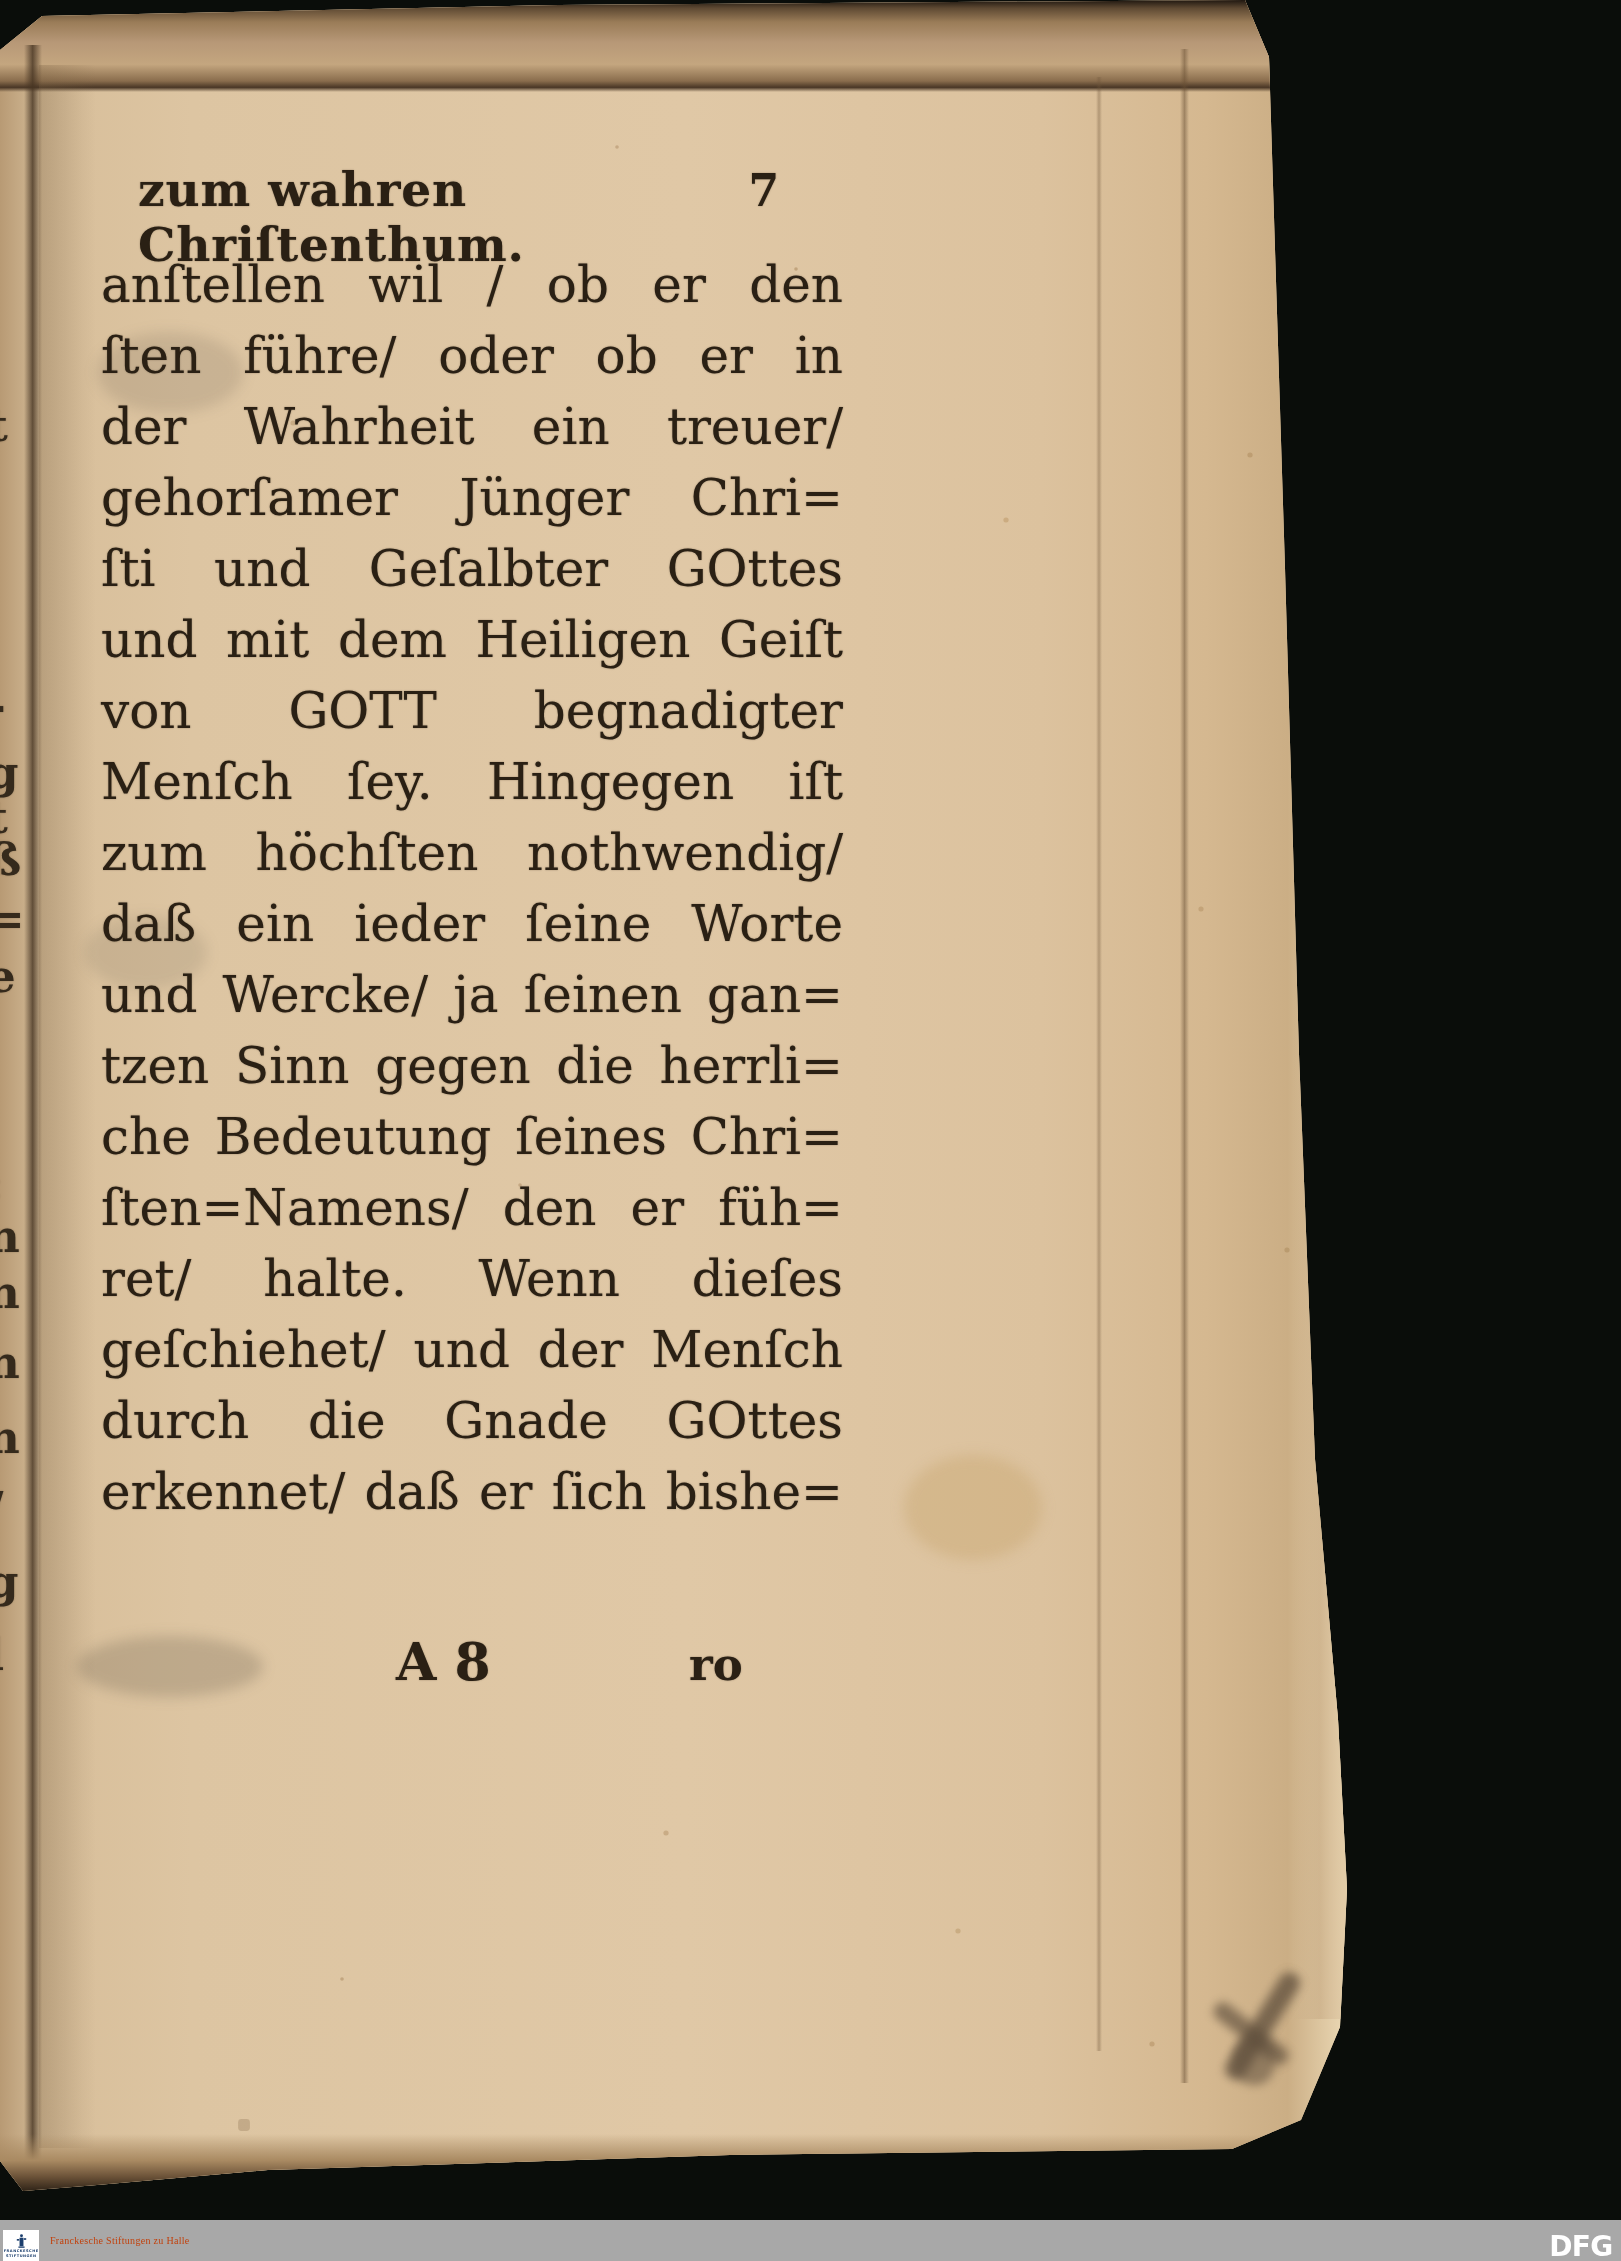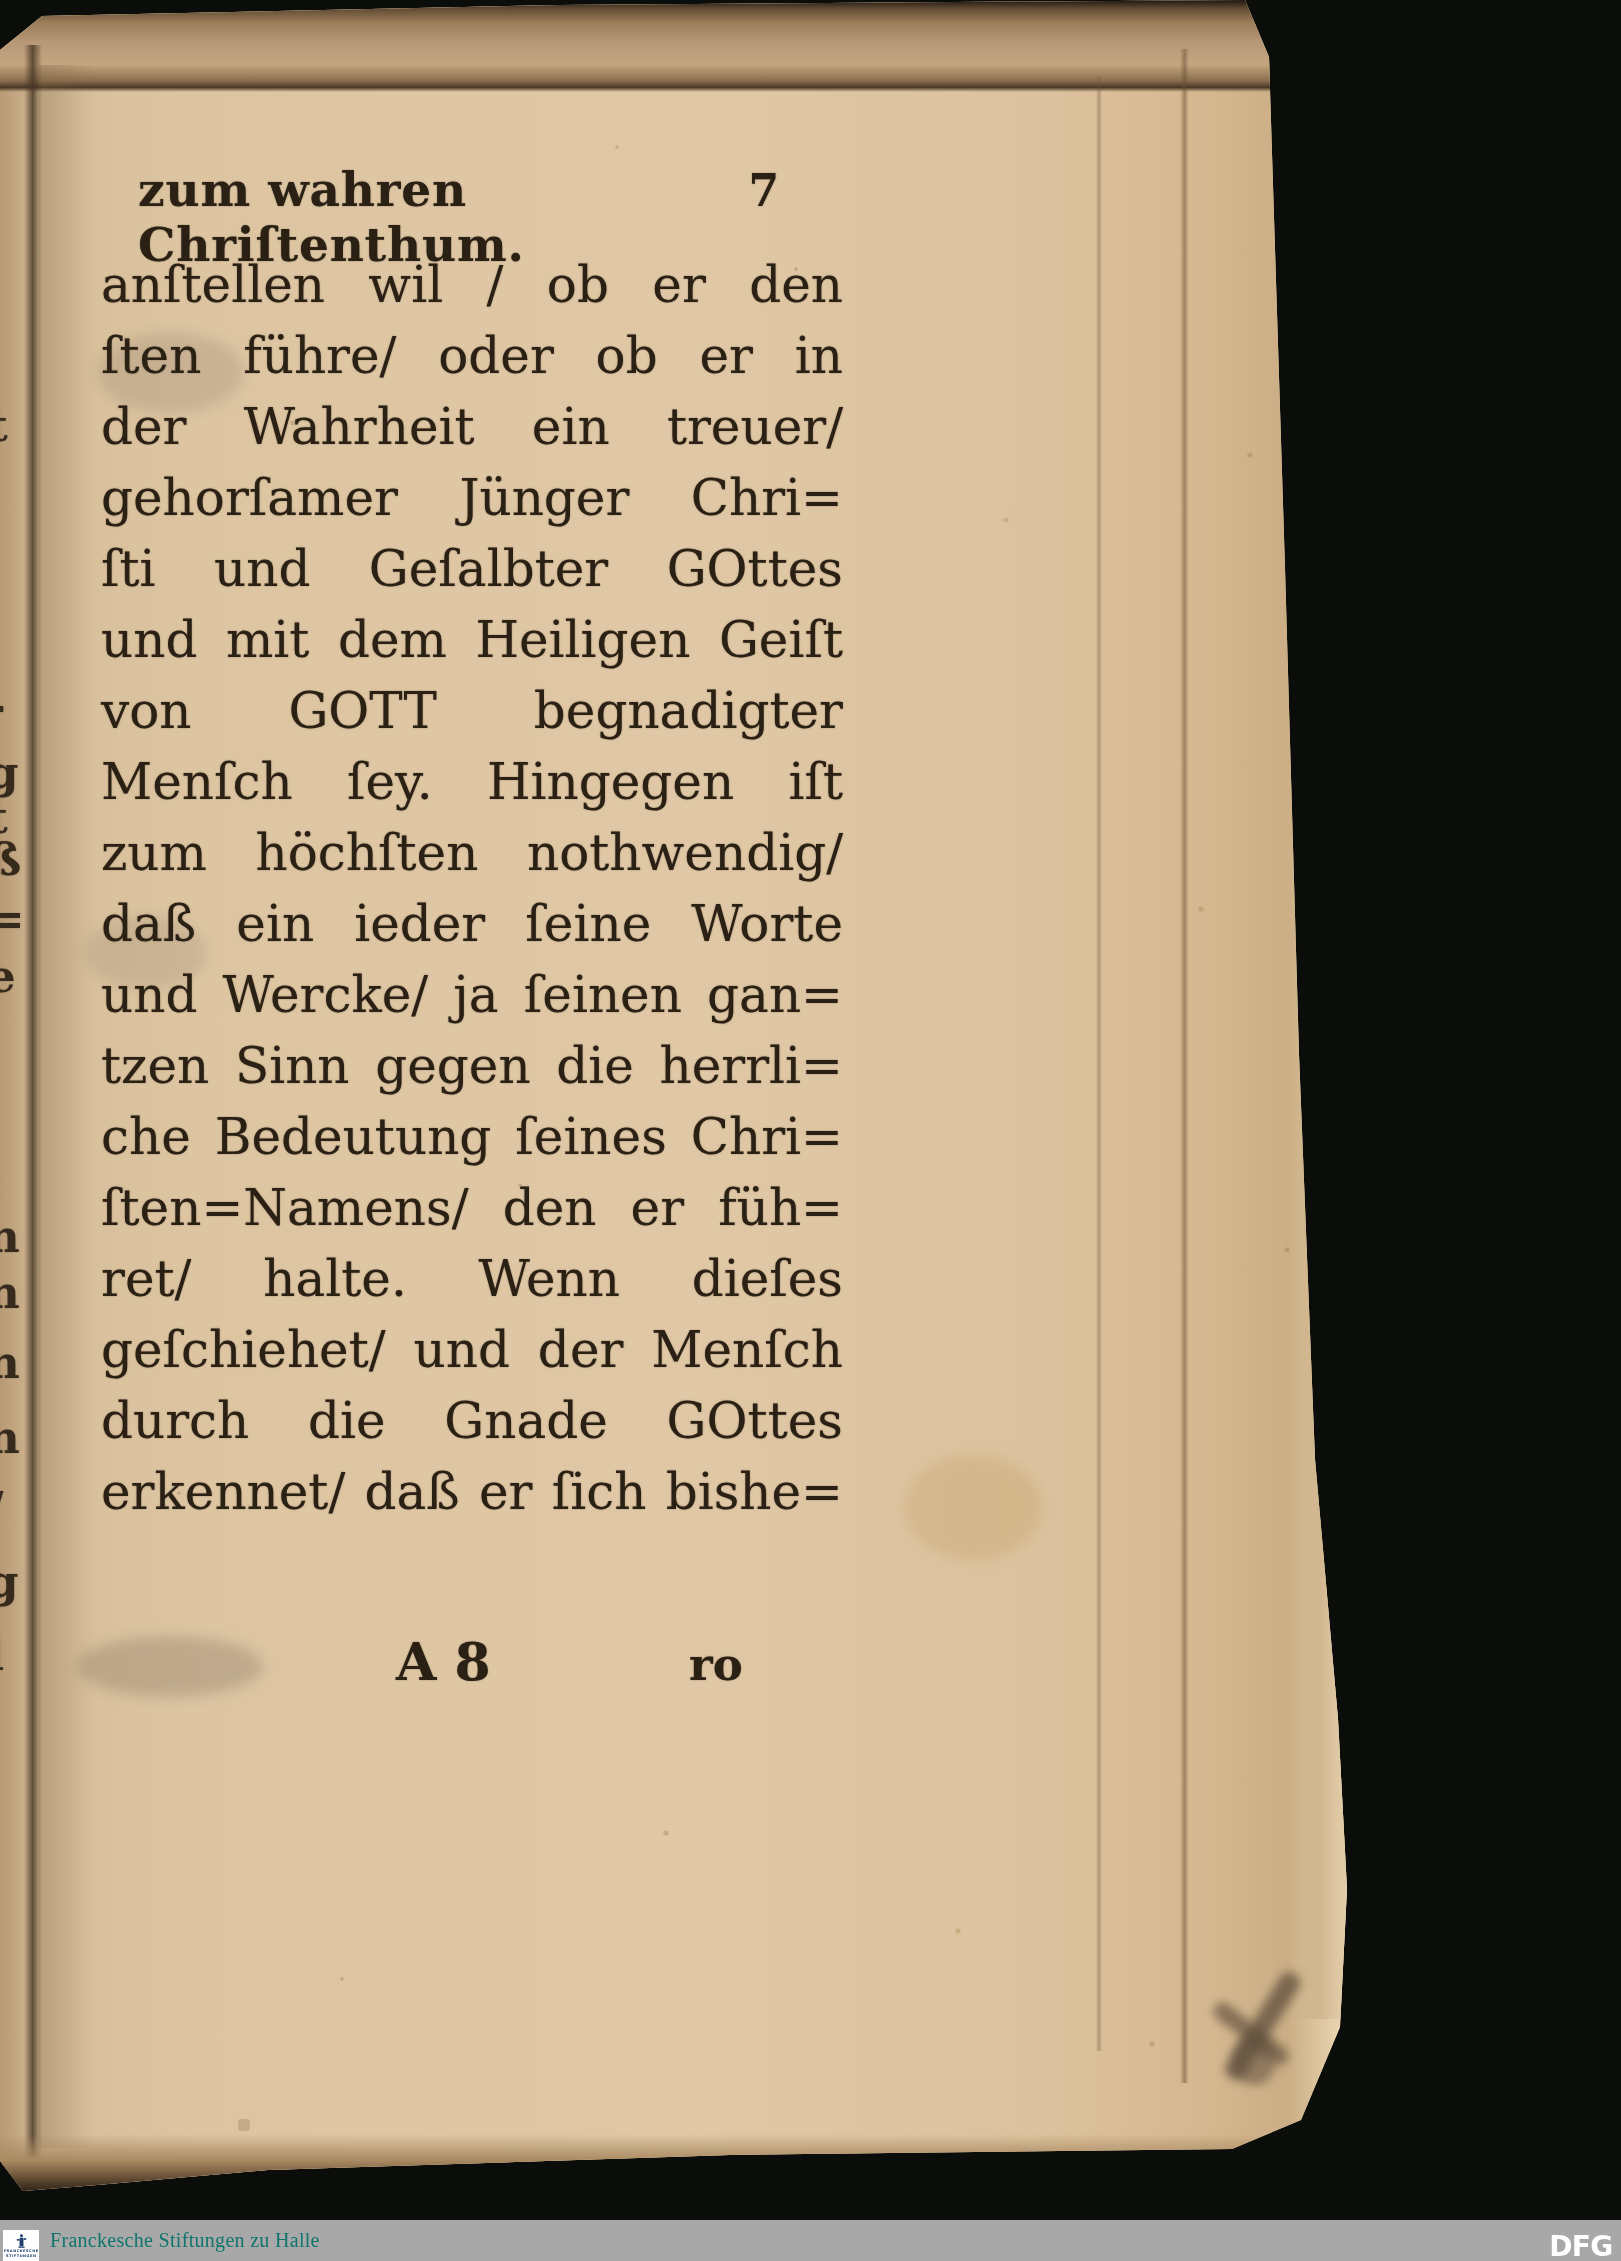--- a/index.html
+++ b/index.html
@@ -62,21 +62,21 @@
   .frag{position:absolute;left:-13px;font-size:45px;font-weight:700;color:#352a1c;
     text-shadow:0 0 1.6px rgba(53,42,28,.4);}
   
   .footer-bar{position:absolute;left:0;right:0;top:2220px;height:41px;background:#a8a8a8;}
   .logo-box{position:absolute;left:3.2px;top:2230px;width:36px;height:32px;background:#fff;
     display:flex;flex-direction:column;align-items:center;justify-content:center;gap:0.8px;}
   .logo-box svg{display:block;}
   .logo-cap{font-family:"DejaVu Sans",sans-serif;font-size:3.6px;line-height:4px;
     letter-spacing:0.5px;color:#1c3f6e;font-weight:700;white-space:nowrap;}
   .institution{position:absolute;left:50px;top:2231px;font-family:"Liberation Serif",serif;
-    font-size:20px;line-height:19.5px;color:#0f766e;letter-spacing:0.3px;}
+    font-size:10px;line-height:19.5px;color:#c2410c;letter-spacing:0.3px;}
   .dfg{position:absolute;right:9.7px;top:2230px;font-family:"DejaVu Sans",sans-serif;
     font-size:28px;font-weight:800;letter-spacing:-0.8px;color:#fff;}
 </style>
 </head>
 <body>
 
 <div class="canvas">
 
   <div class="book">
     <div class="top-band"></div>

